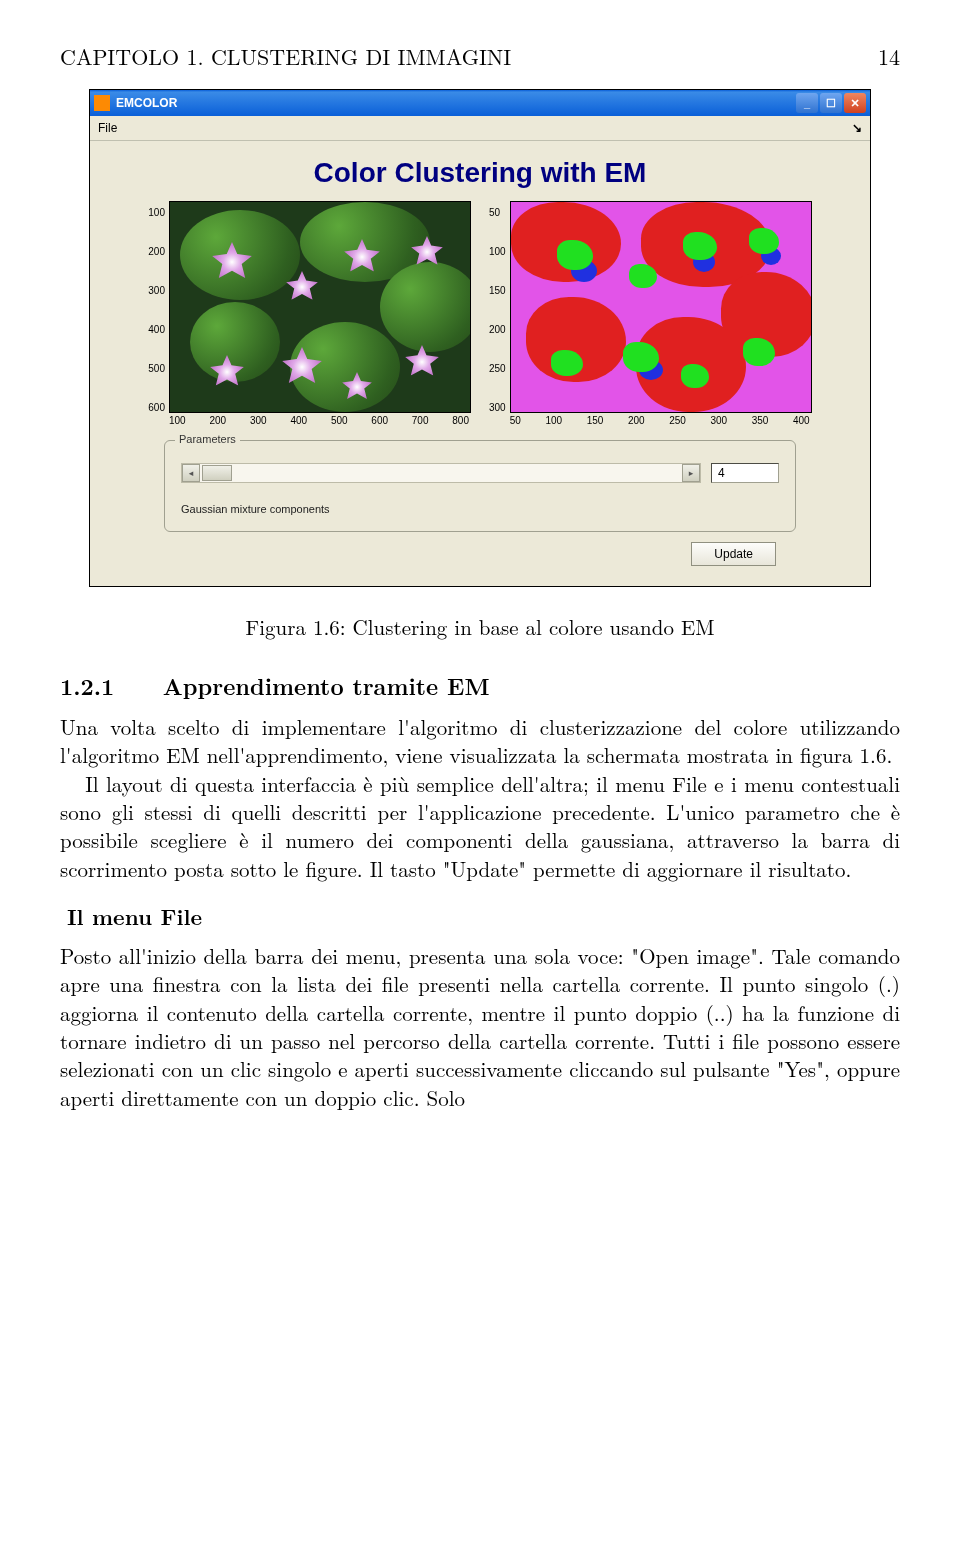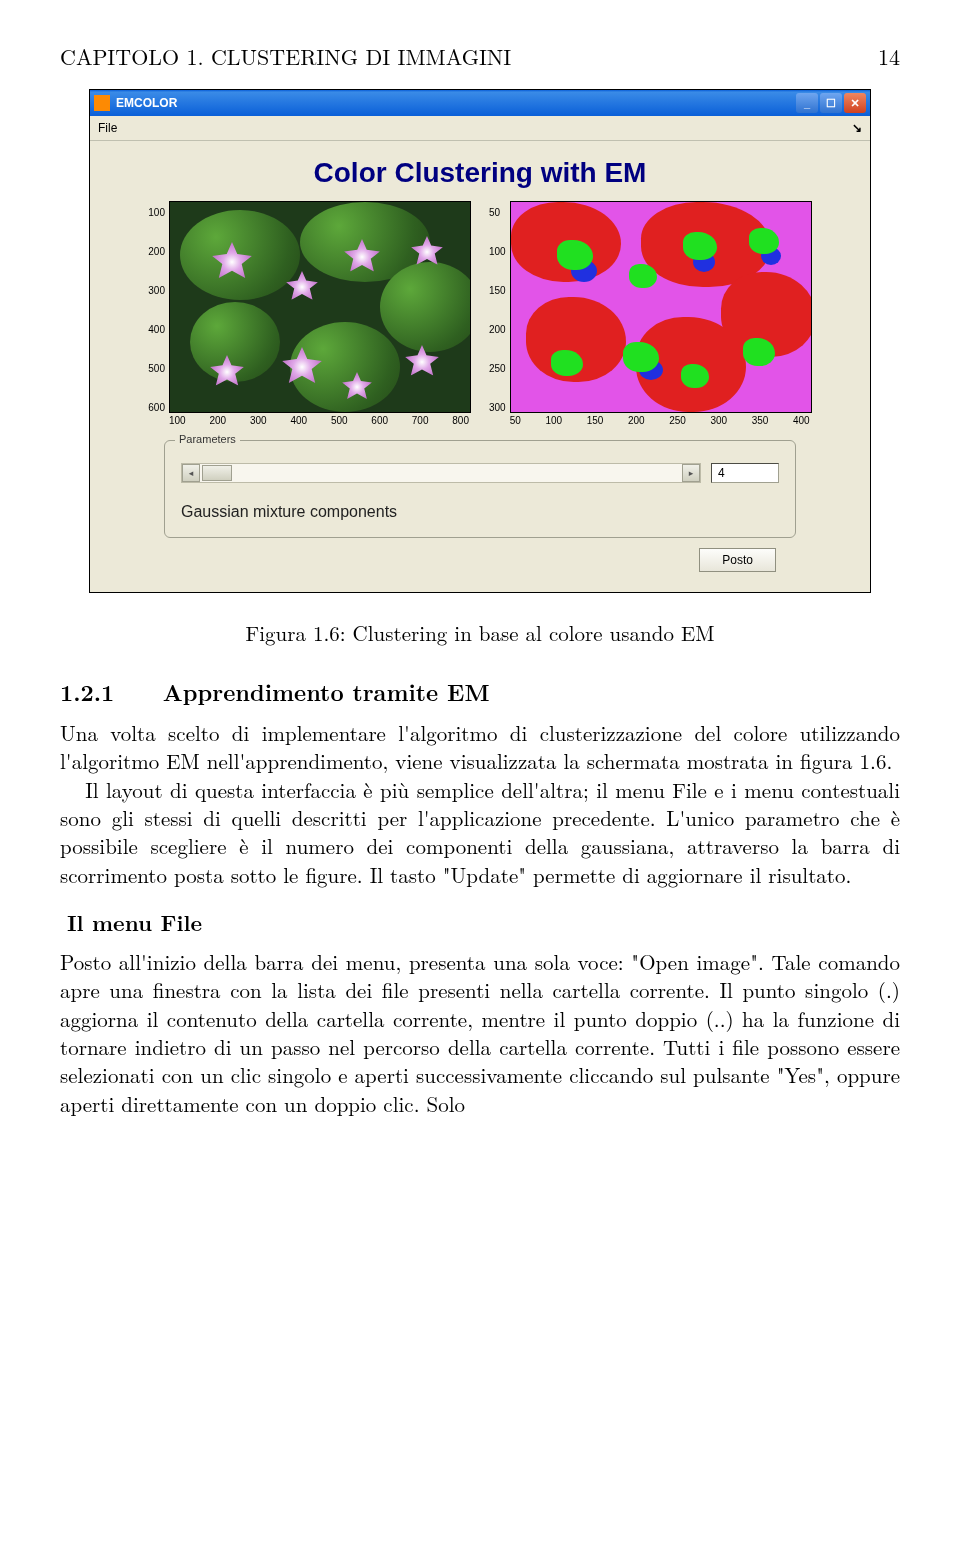--- a/index.html
+++ b/index.html
@@ -170,21 +170,21 @@
     border:1px solid #a0a090;
   }
   .param-val-box {
     width:60px; height:18px;
     background:#fff;
     border:1px inset #a0a090;
     font-size:12px;
     display:flex; align-items:center; padding-left:6px;
   }
   .param-label {
-    font-size:16px; color:#222; margin-top:20px;
+    font-size:11px; color:#222; margin-top:20px;
   }
   .update-row { display:flex; justify-content:flex-end; padding-right:80px; }
   .update-btn {
     background: linear-gradient(#fdfdfb,#e8e6da);
     border:1px solid #909080;
     padding:4px 22px;
     font-size:12px;
     font-family: Arial;
   }
   
@@ -322,21 +322,21 @@
         <div class="scrollbar">
           <div class="scroll-arrow">◂</div>
           <div class="scroll-thumb"></div>
           <div class="scroll-arrow" style="margin-left:auto;">▸</div>
         </div>
         <div class="param-val-box">4</div>
       </div>
       <div class="param-label">Gaussian mixture components</div>
     </div>
     <div class="update-row">
-      <button class="update-btn">Posto</button>
+      <button class="update-btn">Update</button>
     </div>
   </div>
 </div>
 
 <div class="figcap">Figura 1.6: Clustering in base al colore usando EM</div>
 
 <h2 class="sec">
   <span>1.2.1</span>&nbsp;&nbsp;&nbsp;
   <span>Apprendimento tramite EM</span>
 </h2>

